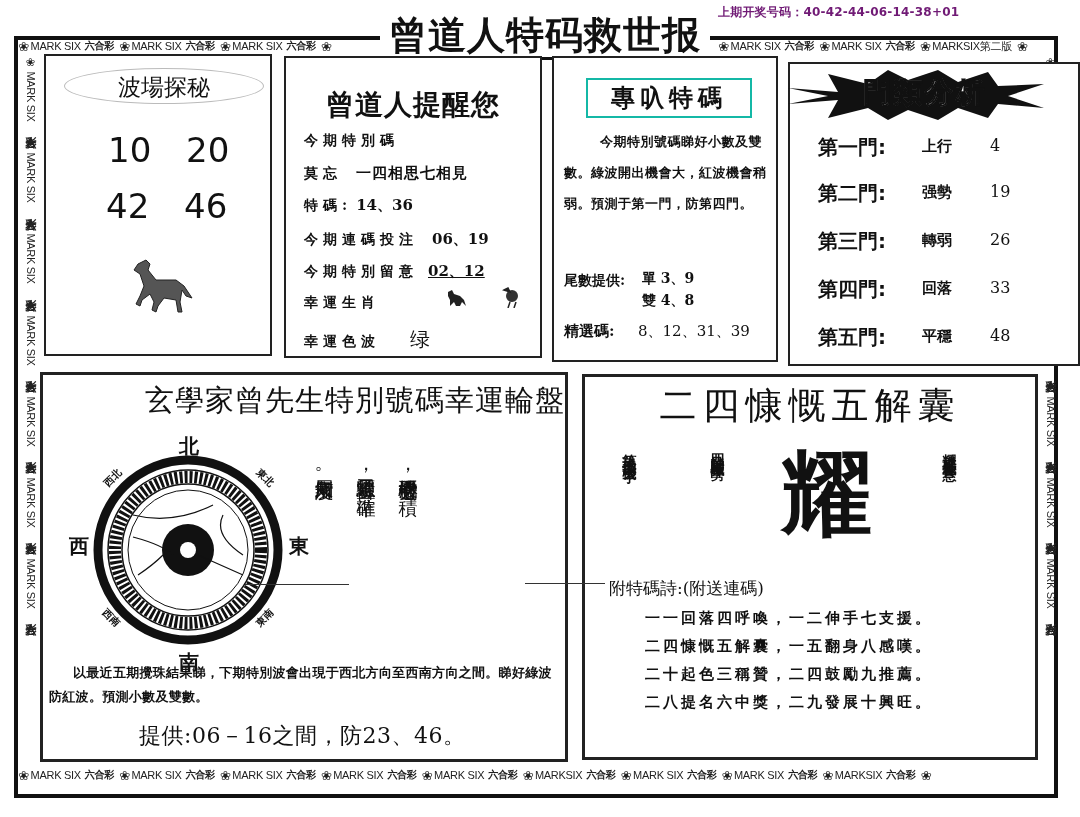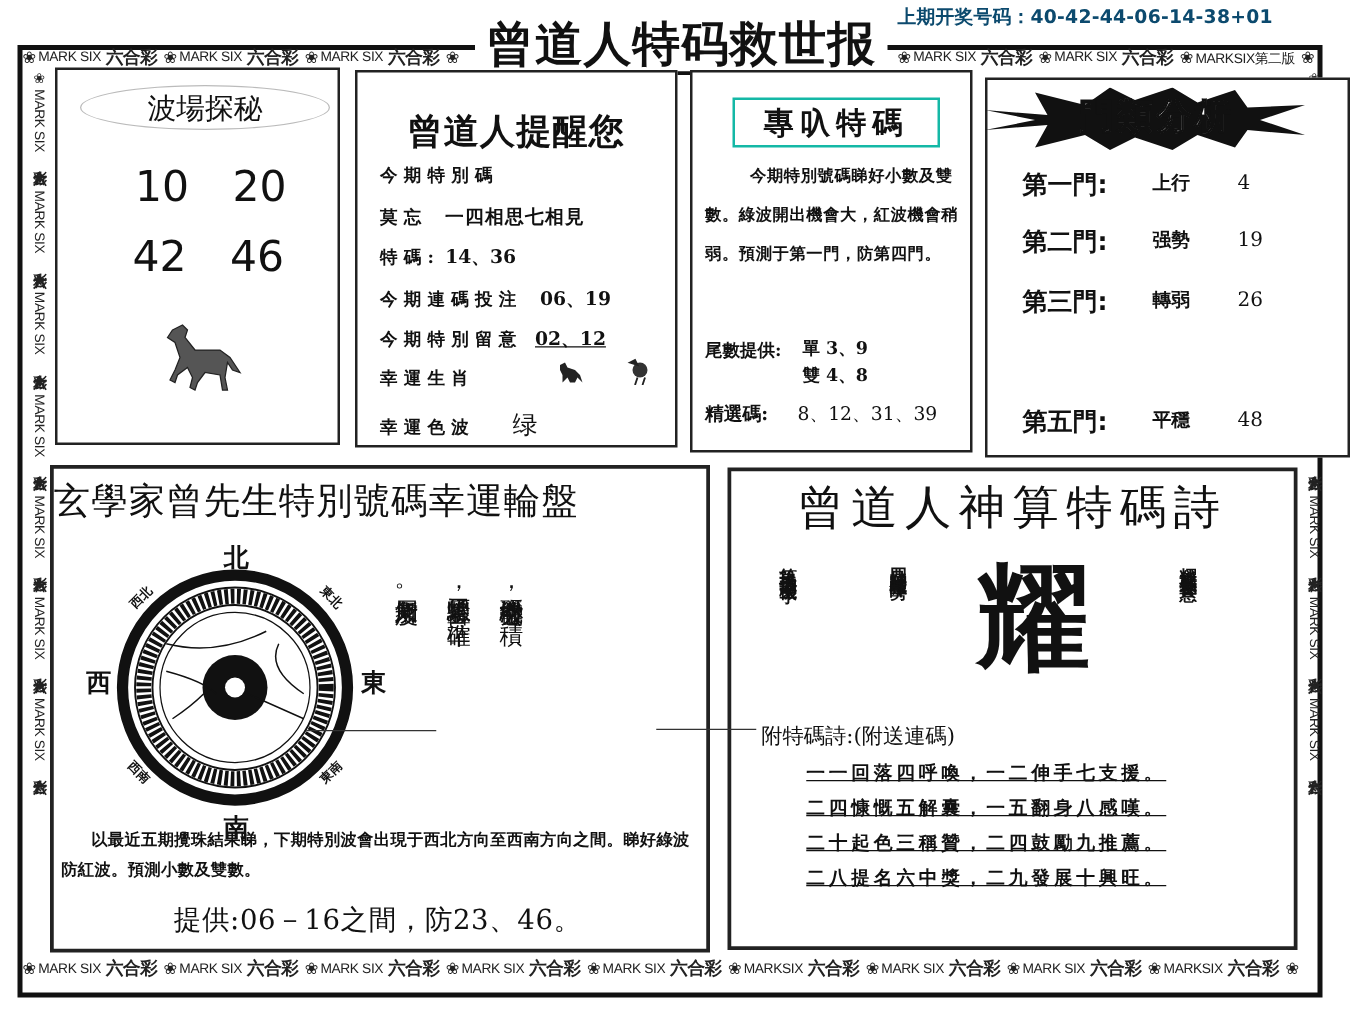--- a/index.html
+++ b/index.html
@@ -6,28 +6,28 @@
   html, body { width: 1080px; height: 817px; background: #ffffff; overflow: hidden; }
   body { position: relative; font-family: "DejaVu Serif", "Liberation Serif", serif; color: #111; }
 
   
   .frame { position: absolute; left: 14px; top: 36px; width: 1044px; height: 762px; border: 4px solid #111; }
 
   
   .strip { position: absolute; white-space: nowrap; overflow: hidden; font-family: "Liberation Sans", "DejaVu Sans", sans-serif; font-size: 11px; color: #222; display: flex; align-items: center; letter-spacing: -0.3px; }
   .strip .unit { display: inline-flex; align-items: center; margin-right: 5px; }
   .strip .flower { font-size: 13px; margin-right: 2px; }
-  .strip .cjk { font-family: "DejaVu Sans", sans-serif; font-weight: bold; font-size: 14px; margin-left: 4px; }
+  .strip .cjk { font-family: "DejaVu Sans", sans-serif; font-weight: bold; font-size: 10px; margin-left: 4px; }
   .vstrip { position: absolute; writing-mode: vertical-rl; white-space: nowrap; overflow: hidden; font-family: "Liberation Sans", "DejaVu Sans", sans-serif; font-size: 11px; color: #222; letter-spacing: -0.3px; }
   .vstrip .unit { display: inline-block; margin-bottom: 6px; }
   .vstrip .cjk { font-weight: bold; margin-top: 4px; }
 
   
   .masthead { position: absolute; left: 380px; top: 10px; width: 330px; height: 50px; font-family: "DejaVu Serif", serif; font-weight: bold; font-size: 38px; letter-spacing: 1px; line-height: 50px; text-align: center; background: #fff; border-bottom: 3px solid #111; }
-  .lastdraw { position: absolute; left: 718px; top: 4px; font-family: "DejaVu Sans", sans-serif; font-size: 15px; color: #0c4a6e; font-weight: bold; letter-spacing: 0.2px; }
+  .lastdraw { position: absolute; left: 718px; top: 4px; font-family: "DejaVu Sans", sans-serif; font-size: 12px; color: #701a75; font-weight: bold; letter-spacing: 0.2px; }
 
   .box { position: absolute; border: 2px solid #222; background: #fff; }
 
   
   .oval { position: absolute; left: 18px; top: 12px; width: 200px; height: 36px; border: 1px solid #bbb; border-radius: 50%; text-align: center; line-height: 36px; font-family: "DejaVu Sans", sans-serif; font-size: 23px; }
   .bignum { position: absolute; font-family: "DejaVu Sans", sans-serif; font-size: 34px; font-weight: normal; }
 
   
   .p2-title { position: absolute; left: 0; width: 100%; top: 28px; text-align: center; font-family: "DejaVu Sans", sans-serif; font-weight: bold; font-size: 28px; letter-spacing: 1px; }
   .p2-row { position: absolute; left: 18px; font-size: 14px; white-space: nowrap; }
@@ -41,33 +41,33 @@
 
   
   .p4-banner { position: absolute; left: 0; top: 2px; width: 256px; height: 50px; }
   .p4-title { position: absolute; left: 50px; top: 10px; width: 170px; text-align: center; font-family: "DejaVu Sans", sans-serif; font-weight: bold; font-size: 28px; color: #fff; letter-spacing: 3px; -webkit-text-stroke: 1px #111; }
   .p4-row { position: absolute; left: 28px; width: 220px; height: 30px; font-size: 20px; }
   .p4-row .door { position: absolute; left: 0; font-family: "DejaVu Sans", sans-serif; font-weight: bold; font-size: 20px; }
   .p4-row .trend { position: absolute; left: 104px; font-size: 15px; font-weight: bold; top: 3px; }
   .p4-row .num { position: absolute; left: 172px; font-size: 16px; top: 2px; }
 
   
-  .ll-title { position: absolute; left: 0; width: 100%; top: 6px; text-align: left; font-family: Liberation Serif, serif; font-size: 29px; letter-spacing: 1px; }
+  .ll-title { position: absolute; left: 0; width: 100%; top: 6px; text-align: right; font-family: Liberation Serif, serif; font-size: 29px; letter-spacing: 1px; }
   .compass-dir { position: absolute; font-family: "DejaVu Sans", sans-serif; font-weight: bold; font-size: 20px; }
   .compass-sub { position: absolute; font-family: "DejaVu Sans", sans-serif; font-size: 10px; font-weight: bold; }
   .vtext { position: absolute; writing-mode: vertical-rl; font-family: "DejaVu Serif", serif; font-size: 19px; letter-spacing: 0px; line-height: 1; }
   .ll-para { position: absolute; left: 6px; top: 286px; width: 515px; font-family: "DejaVu Sans", sans-serif; font-size: 13px; font-weight: bold; line-height: 24px; text-indent: 24px; letter-spacing: 0.3px; }
   .ll-provide { position: absolute; left: 96px; top: 346px; font-family: "DejaVu Serif", serif; font-size: 22px; letter-spacing: 0.5px; }
 
   
   .lr-title { position: absolute; left: 0; width: 100%; top: 4px; text-align: center; font-family: "DejaVu Sans", sans-serif; font-size: 37px; letter-spacing: 6px; }
   .lr-vert { position: absolute; writing-mode: vertical-rl; font-family: "DejaVu Sans", sans-serif; font-weight: bold; font-size: 14px; letter-spacing: 2px; }
   .lr-big { position: absolute; left: 196px; top: 72px; font-family: "DejaVu Sans", sans-serif; font-weight: bold; font-size: 92px; line-height: 1; }
   .lr-poem-h { position: absolute; left: 24px; top: 200px; font-family: "DejaVu Serif", serif; font-size: 17px; }
-  .lr-poem-line { position: absolute; left: 60px; font-family: "DejaVu Sans", sans-serif; font-size: 15px; font-weight: bold; letter-spacing: 3px; white-space: nowrap; text-decoration: underline; }
+  .lr-poem-line { position: absolute; left: 60px; font-family: "DejaVu Sans", sans-serif; font-size: 15px; font-weight: bold; letter-spacing: 3px; white-space: nowrap; }
   .lr-send { position: absolute; left: 4px; top: 350px; font-family: "DejaVu Serif", serif; font-size: 19px; white-space: nowrap; }
   .lr-send .gift { font-weight: bold; font-size: 17px; letter-spacing: 2px; margin-left: 8px; }
   .lr-send .pei { font-size: 16px; margin-left: 2px; }
   .lr-send .small { font-size: 9px; font-weight: bold; margin-left: 18px; letter-spacing: 0px; }
 </style>
 </head>
 <body>
 
 <div class="frame"></div>
 
@@ -237,20 +237,25 @@
     </div>
   <div class="p4-row" style="top:116px;">
       <span class="door">第二門:</span>
       <span class="trend">强勢</span>
       <span class="num">19</span>
     </div>
   <div class="p4-row" style="top:164px;">
       <span class="door">第三門:</span>
       <span class="trend">轉弱</span>
       <span class="num">26</span>
+    </div>
+  <div class="p4-row" style="top:212px;">
+      <span class="door">第四門:</span>
+      <span class="trend">回落</span>
+      <span class="num">33</span>
     </div>
   <div class="p4-row" style="top:260px;">
       <span class="door">第五門:</span>
       <span class="trend">平穩</span>
       <span class="num">48</span>
     </div>
 </div>
 
 <div class="box" style="left:40px; top:372px; width:528px; height:390px; border-width:3px;">
   <div class="ll-title">玄學家曾先生特別號碼幸運輪盤</div>
@@ -277,21 +282,21 @@
   <div class="vtext" style="left:356px; top:90px; height:200px;">玄機學潛心研究，積</div>
   <div class="vtext" style="left:314px; top:90px; height:200px;">累了豐富經驗，準確</div>
   <div class="vtext" style="left:272px; top:90px; height:200px;">度衆所周知。</div>
   <div style="position:absolute; left:202px; top:209px; width:104px; height:1px; background:#333;"></div>
 
   <div class="ll-para">以最近五期攪珠結果睇，下期特別波會出現于西北方向至西南方向之間。睇好綠波防紅波。預測小數及雙數。</div>
   <div class="ll-provide">提供:06－16之間，防23、46。</div>
 </div>
 
 <div class="box" style="left:582px; top:374px; width:456px; height:386px; border-width:3px;">
-  <div class="lr-title">曾道人神算特碼詩</div>
+  <div class="lr-title">二四慷慨五解囊</div>
   <div class="lr-vert" style="left:36px; top:66px;">第玖拾伍期玄機字</div>
   <div class="lr-vert" style="left:124px; top:66px;">四足踴躍布陣勢</div>
   <div class="lr-big">耀</div>
   <div class="lr-vert" style="left:356px; top:66px;">耀武揚威任其意</div>
   <div style="position:absolute; left:-60px; top:206px; width:80px; height:1px; background:#333;"></div>
   <div class="lr-poem-h">附特碼詩:(附送連碼)</div>
   <div class="lr-poem-line" style="top:232px;">一一回落四呼喚，一二伸手七支援。</div>
   <div class="lr-poem-line" style="top:260px;">二四慷慨五解囊，一五翻身八感嘆。</div>
   <div class="lr-poem-line" style="top:288px;">二十起色三稱贊，二四鼓勵九推薦。</div>
   <div class="lr-poem-line" style="top:316px;">二八提名六中獎，二九發展十興旺。</div>

